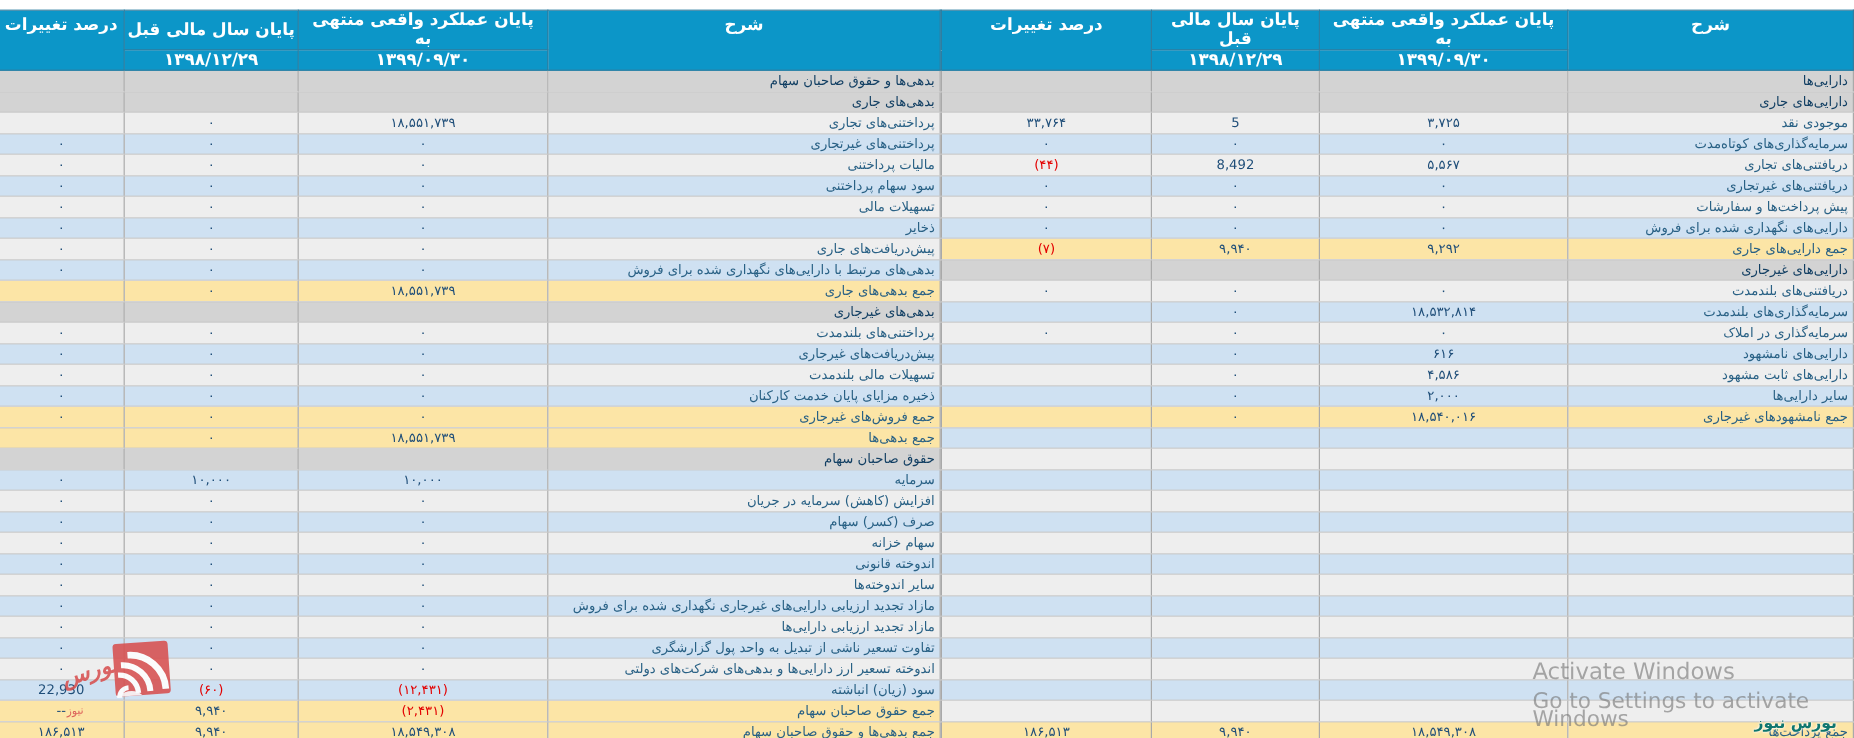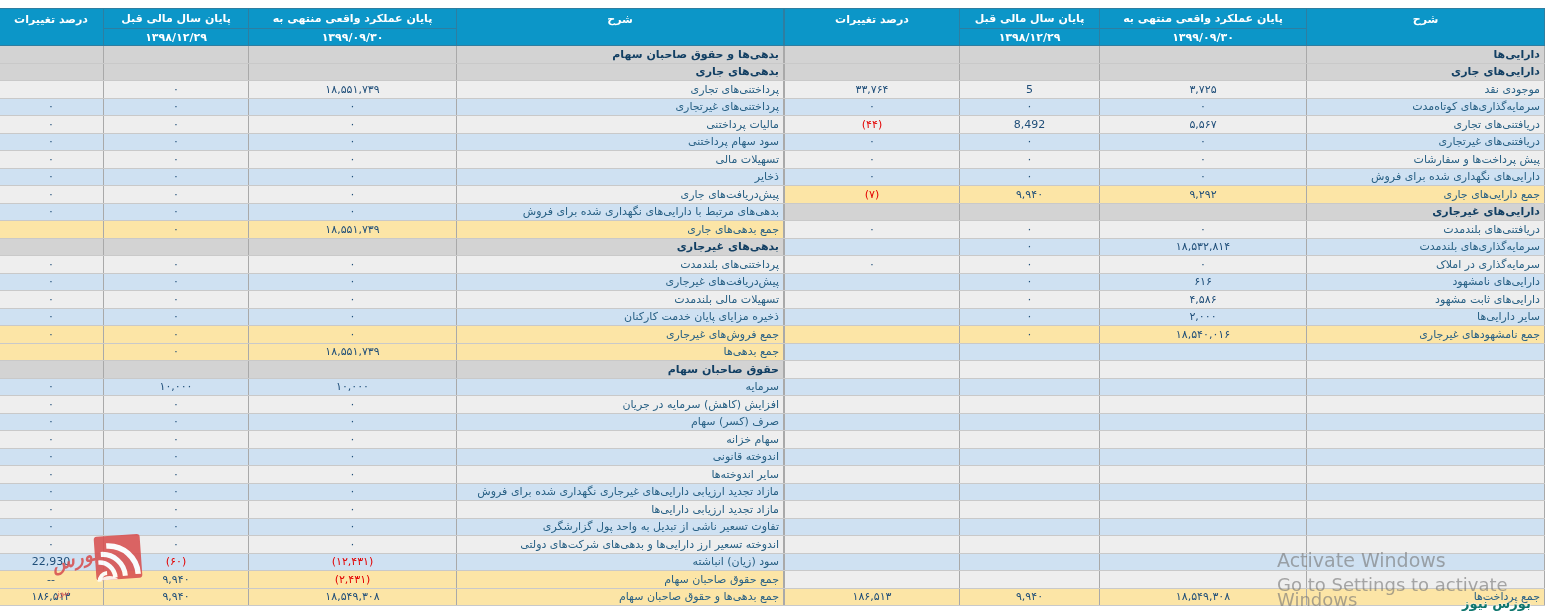--- a/index.html
+++ b/index.html
@@ -18,21 +18,21 @@
     border-collapse:collapse;
     table-layout:fixed;
     border:1px solid #8c8c8c;
     direction:rtl;
   }
   table.assets{width:760px;}
   table.liab{width:785px;}
   thead th{
     background:#0c96c8;
     color:#ffffff;
-    font-size:11px;
+    font-size:14px;
     font-weight:bold;
     border:1px solid #2e7ea1;
     padding:0 2px;
     text-align:center;
   }
   thead tr.h1{height:20px;}
   thead tr.h2{height:17px;}
   thead th.span2{vertical-align:top;padding-top:4px;}
   tbody tr{height:17.5px;}
   tbody td{
@@ -45,21 +45,21 @@
     white-space:nowrap;
     overflow:hidden;
   }
   td.lbl{text-align:right;color:#296185;padding-right:4px;}
   td.num{text-align:center;direction:ltr;color:#1f4e79;}
   td.num.red{color:#e30000;text-align:center;}
   tr.bg-gray td{background:#eeeeee;}
   tr.bg-blue td{background:#cfe1f2;}
   tr.bg-yellow td{background:#fce5a6;}
   tr.section td{background:#d3d3d3;}
-  tr.section td.lbl{font-weight:bold;color:#123f63;padding-left:42px;}
+  tr.section td.lbl{font-weight:normal;color:#123f63;padding-left:42px;}
   
   .wm-activate{
     position:absolute;left:1277px;top:549px;
     color:rgba(118,118,118,0.62);
     font-size:19px;line-height:22px;
     pointer-events:none;
   }
   .wm-activate .sub{font-size:18px;line-height:15px;display:block;margin-top:6px;}
   .wm-bourse-text{
     position:absolute;left:1462px;top:596px;

